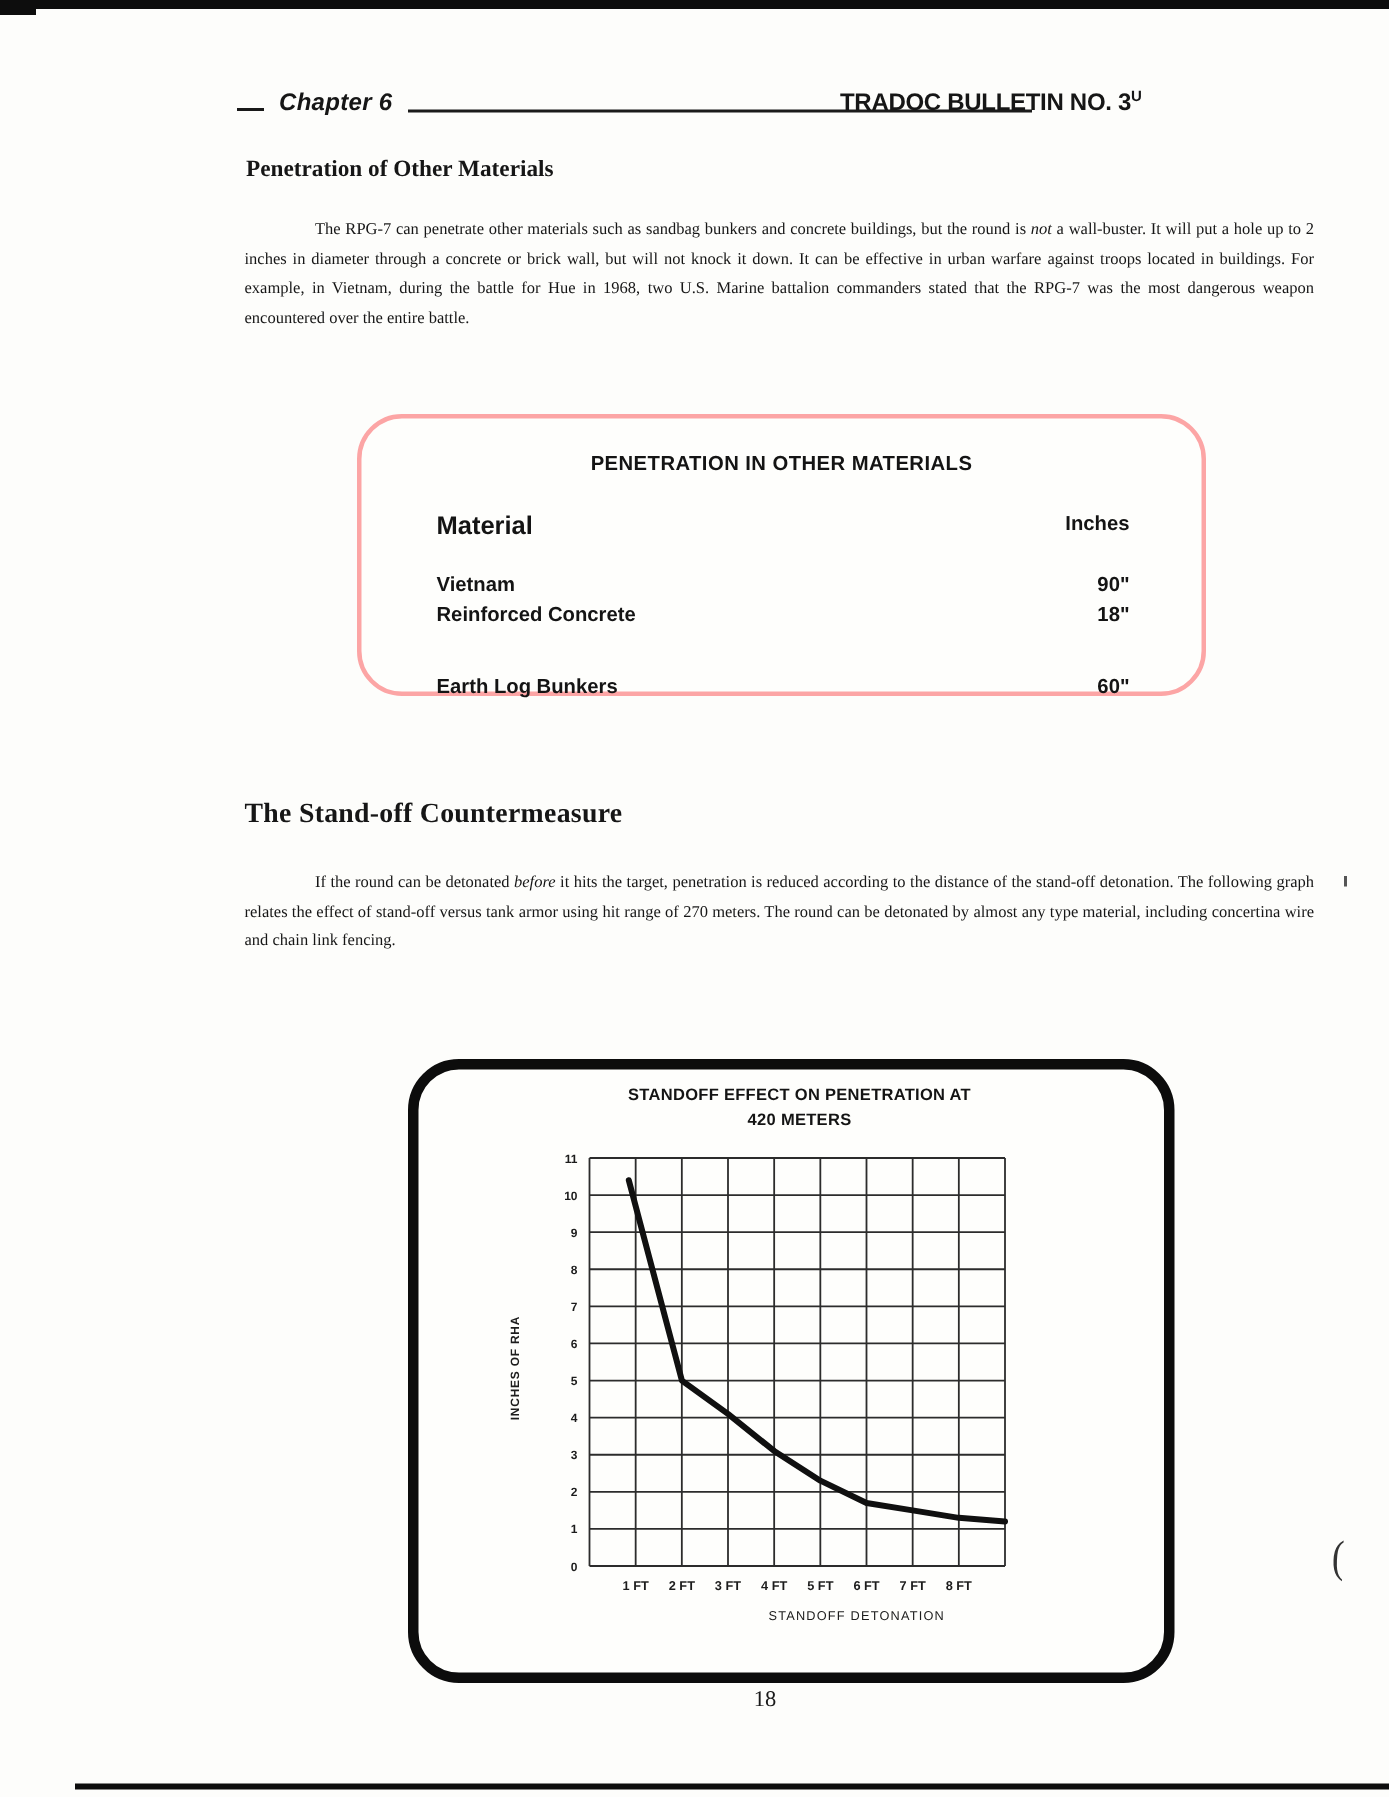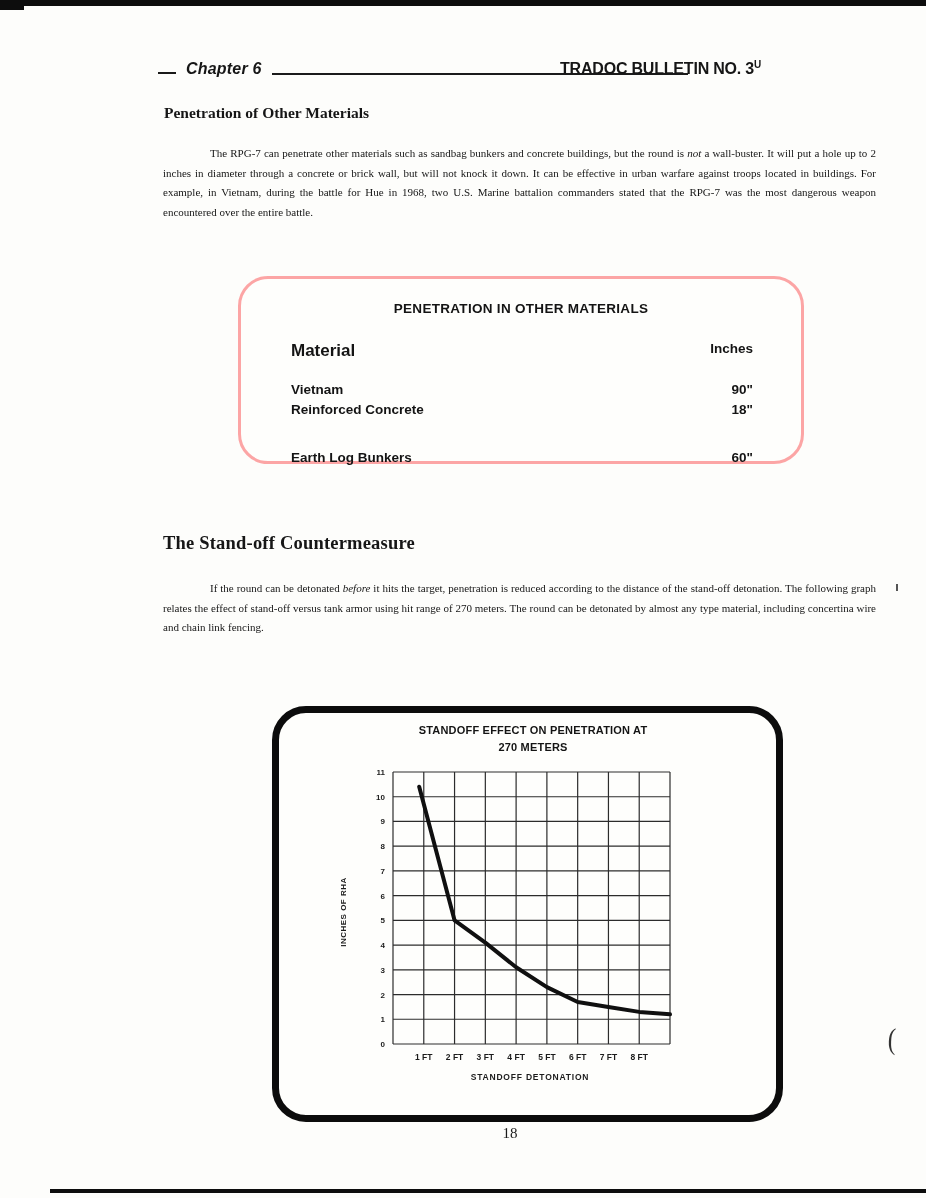--- a/index.html
+++ b/index.html
@@ -64,22 +64,22 @@
     line-height:17px; color:#141414; letter-spacing:0.2px;
   }
   .chart-svg { left:348px; top:762px; }
   .chart-ylabel {
     left:280px; top:906px; width:130px; height:12px; text-align:center;
     transform:rotate(-90deg);
     font-family:"Liberation Sans", sans-serif; font-weight:bold; font-size:8px;
     letter-spacing:0.5px; color:#1c1c1c;
   }
   .chart-xlabel {
-    left:430px; top:1072px; width:200px; text-align:center;
-    font-family:"Liberation Sans", sans-serif; font-weight:bold; font-size:8.5px;
+    left:430px; top:1072px; width:200px; text-align:right;
+    font-family:"Liberation Sans", sans-serif; font-weight:normal; font-size:8.5px;
     letter-spacing:0.8px; color:#1c1c1c;
   }
 
   
   .page-number { left:490px; top:1125px; width:40px; text-align:center;
     font-family:Liberation Serif, serif; font-size:15px; color:#191919; }
   .artifact-paren { left:888px; top:1026px; font-size:24px; color:#333;
     transform:scaleY(1.25) rotate(3deg); font-family:"Liberation Serif", serif; }
   .artifact-tick { left:896px; top:584px; width:2px; height:7px; background:#555; }
 </style>
@@ -111,21 +111,21 @@
     <div class="tbl-row-material r3">Earth Log Bunkers</div>
     <div class="tbl-row-inches r3">60"</div>
   </div>
 
   <div class="abs h-section">The Stand-off Countermeasure</div>
   <div class="abs para para2"><span>If the round can be detonated </span><span class="ital">before</span><span> it hits the target, penetration is reduced according to the distance of the stand-off detonation. The following graph relates the effect of stand-off versus tank armor using hit range of 270 meters. The round can be detonated by almost any type material, including concertina wire and chain link fencing.</span></div>
 
   <div class="abs chart-box"></div>
   <div class="abs chart-title">
     <div>STANDOFF EFFECT ON PENETRATION AT</div>
-    <div>270 METERS</div>
+    <div>420 METERS</div>
   </div>
   <div class="abs chart-ylabel">INCHES OF RHA</div>
   <svg class="abs chart-svg" width="340" height="308" viewBox="0 0 340 308" xmlns="http://www.w3.org/2000/svg">
       <line x1="45" y1="282" x2="322" y2="282" stroke="#2c2c2c" stroke-width="1.2"></line>
       <text x="37" y="285" text-anchor="end" font-size="8" font-family="Liberation Sans, sans-serif" font-weight="bold" fill="#1c1c1c">0</text>
       <line x1="45" y1="257.27272727272725" x2="322" y2="257.27272727272725" stroke="#2c2c2c" stroke-width="1.2"></line>
       <text x="37" y="260.27272727272725" text-anchor="end" font-size="8" font-family="Liberation Sans, sans-serif" font-weight="bold" fill="#1c1c1c">1</text>
       <line x1="45" y1="232.54545454545456" x2="322" y2="232.54545454545456" stroke="#2c2c2c" stroke-width="1.2"></line>
       <text x="37" y="235.54545454545456" text-anchor="end" font-size="8" font-family="Liberation Sans, sans-serif" font-weight="bold" fill="#1c1c1c">2</text>
       <line x1="45" y1="207.8181818181818" x2="322" y2="207.8181818181818" stroke="#2c2c2c" stroke-width="1.2"></line>

